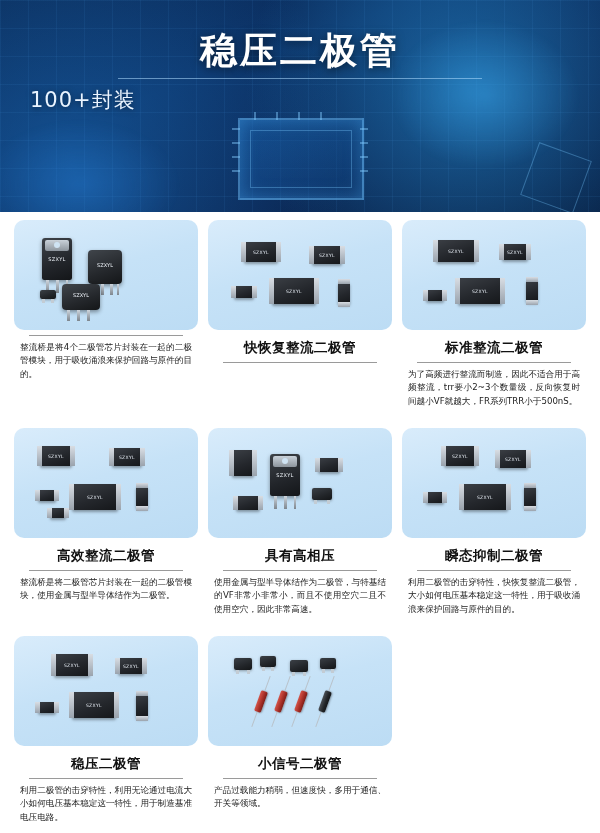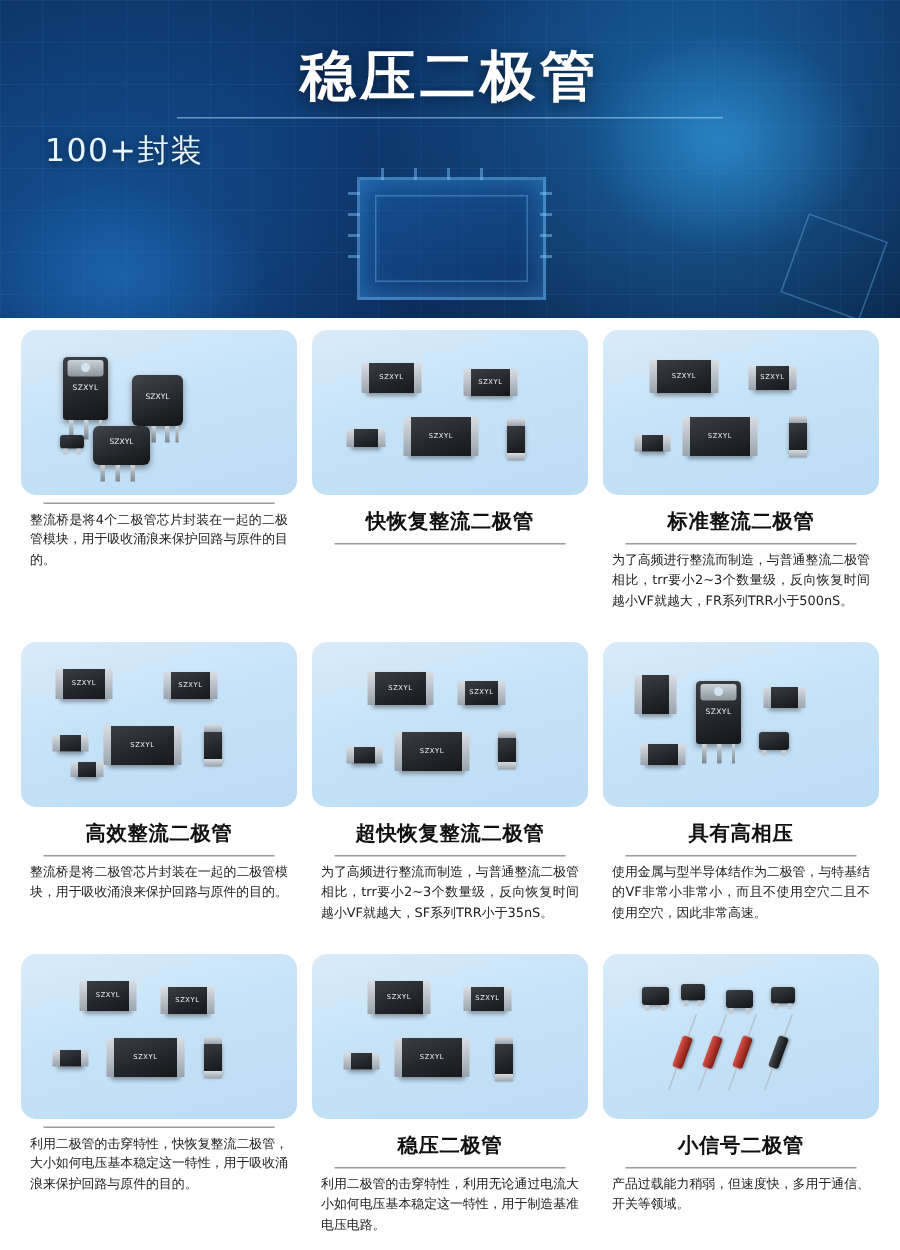--- a/index.html
+++ b/index.html
@@ -303,61 +303,43 @@
           <span class="lbl">SZXYL</span>
         </div>
       <div class="smd" style="left:56px;top:58px;width:44px;height:26px">
           <span class="lbl">SZXYL</span>
         </div>
       <div class="smd vert" style="left:124px;top:60px;width:12px;height:22px"></div>
       <div class="smd" style="left:24px;top:70px;width:18px;height:11px"></div>
     </div>
     <div class="cap-title">标准整流二极管</div>
     <div class="cap-rule"></div>
-    <div class="cap-body">为了高频进行整流而制造，与普通整流二极管相比，trr要小2~3个数量级，反向恢复时间越小VF就越大，FR系列TRR小于500nS。</div>
+    <div class="cap-body">为了高频进行整流而制造，因此不适合用于高频整流，trr要小2~3个数量级，反向恢复时间越小VF就越大，FR系列TRR小于500nS。</div>
   </div>
 
   <div class="cell">
     <div class="photo">
       <div class="smd" style="left:26px;top:18px;width:32px;height:20px">
           <span class="lbl">SZXYL</span>
         </div>
       <div class="smd" style="left:98px;top:20px;width:30px;height:18px">
           <span class="lbl">SZXYL</span>
         </div>
       <div class="smd" style="left:58px;top:56px;width:46px;height:26px">
           <span class="lbl">SZXYL</span>
         </div>
       <div class="smd" style="left:24px;top:62px;width:18px;height:11px"></div>
       <div class="smd" style="left:36px;top:80px;width:16px;height:10px"></div>
       <div class="smd vert" style="left:122px;top:58px;width:12px;height:22px"></div>
     </div>
     <div class="cap-title">高效整流二极管</div>
     <div class="cap-rule"></div>
-    <div class="cap-body">整流桥是将二极管芯片封装在一起的二极管模块，用于吸收涌浪来保护回路与原件的目的。</div>
-  </div>
-
-  <div class="cell">
-    <div class="photo">
-      <div class="smd" style="left:40px;top:20px;width:38px;height:22px">
-          <span class="lbl">SZXYL</span>
-        </div>
-      <div class="smd" style="left:100px;top:26px;width:26px;height:16px">
-          <span class="lbl">SZXYL</span>
-        </div>
-      <div class="smd" style="left:58px;top:60px;width:44px;height:26px">
-          <span class="lbl">SZXYL</span>
-        </div>
-      <div class="smd" style="left:26px;top:70px;width:18px;height:11px"></div>
-      <div class="smd vert" style="left:124px;top:62px;width:12px;height:20px"></div>
-    </div>
-    <div class="cap-title">超快恢复整流二极管</div>
-    <div class="cap-rule"></div>
-    <div class="cap-body">为了高频进行整流而制造，与普通整流二极管相比，trr要小2~3个数量级，反向恢复时间越小VF就越大，SF系列TRR小于35nS。</div>
-  </div>
+    <div class="cap-body">整流桥是将二极管芯片封装在一起的二极管模块，使用金属与型半导体结作为二极管。</div>
+  </div>
+
 
   <div class="cell">
     <div class="photo">
       <div class="smd" style="left:24px;top:22px;width:22px;height:26px"></div>
       <div class="to220" style="left:62px;top:26px;">
         <div class="tab"></div>
           <div class="hole"></div>
         <div class="txt">SZXYL</div>
         <div class="legs">
             <i style="left:0"></i>
@@ -384,20 +366,21 @@
         </div>
       <div class="smd" style="left:96px;top:22px;width:30px;height:18px">
           <span class="lbl">SZXYL</span>
         </div>
       <div class="smd" style="left:60px;top:56px;width:46px;height:26px">
           <span class="lbl">SZXYL</span>
         </div>
       <div class="smd" style="left:24px;top:64px;width:18px;height:11px"></div>
       <div class="smd vert" style="left:122px;top:58px;width:12px;height:22px"></div>
     </div>
+    <div class="cap-title">瞬态抑制二极管</div>
     <div class="cap-rule"></div>
     <div class="cap-body">利用二极管的击穿特性，快恢复整流二极管，大小如何电压基本稳定这一特性，用于吸收涌浪来保护回路与原件的目的。</div>
   </div>
 
   <div class="cell">
     <div class="photo">
       <div class="smd" style="left:40px;top:18px;width:36px;height:22px">
           <span class="lbl">SZXYL</span>
         </div>
       <div class="smd" style="left:104px;top:22px;width:26px;height:16px">

